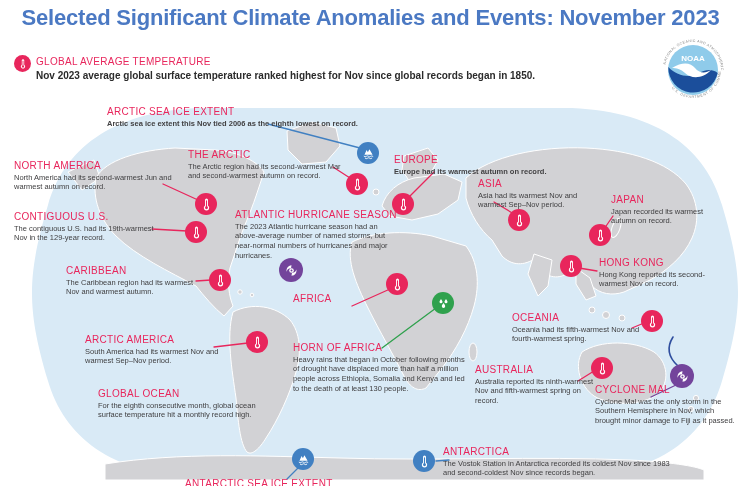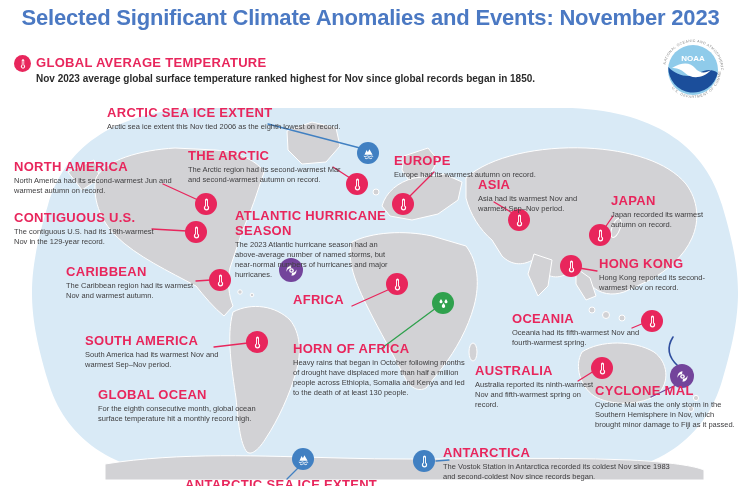--- a/index.html
+++ b/index.html
@@ -2,23 +2,23 @@
 <html><head>
 <meta charset="utf-8">
 <style>
   html,body{margin:0;padding:0;background:#fff;}
   #stage{position:relative;width:741px;height:486px;overflow:hidden;background:#fff;
          font-family:"Liberation Sans",sans-serif;}
   #page-title{position:absolute;left:0;top:5px;width:741px;text-align:center;
     font-size:22px;font-weight:700;color:#4B79C3;letter-spacing:-0.2px;}
   .layer{position:absolute;left:0;top:0;}
   .callout{position:absolute;}
-  .callout h3{margin:0;font-size:13px;font-weight:700;color:#E8265C;letter-spacing:.3px;line-height:1.15;}
+  .callout h3{margin:0;font-size:10px;font-weight:400;color:#E8265C;letter-spacing:.3px;line-height:1.15;}
   .callout p{margin:1px 0 0;font-size:7.5px;color:#414042;line-height:1.32;}
-  .nowrap p{white-space:nowrap;}
+  .nowrap p{white-space:nowrap;font-weight:bold;}
   .boldbody p{font-weight:700;font-size:10px;color:#2b2b2b;}
   .badge{position:absolute;width:22px;height:22px;border-radius:50%;
     display:flex;align-items:center;justify-content:center;}
   .badge svg{width:15px;height:15px;display:block;}
   .badge.sm{width:17px;height:17px;}
   .badge.sm svg{width:12px;height:12px;}
   .badge.lg{width:24px;height:24px;}
   .red-badge{background:#E8265C;color:#E8265C;}
   .blue-badge{background:#4180C2;color:#4180C2;}
   .purple-badge{background:#73449B;color:#73449B;}
@@ -300,21 +300,21 @@
     <h3>OCEANIA</h3>
     <p>Oceania had its fifth-warmest Nov and fourth-warmest spring.</p>
   </div>
 
   <div class="callout" style="left:293px;top:342px;width:172px">
     <h3>HORN OF AFRICA</h3>
     <p>Heavy rains that began in October following months of drought have displaced more than half a million people across Ethiopia, Somalia and Kenya and led to the death of at least 130 people.</p>
   </div>
 
   <div class="callout" style="left:85px;top:334px;width:138px">
-    <h3>SOUTH AMERICA</h3>
+    <h3>ARCTIC AMERICA</h3>
     <p>South America had its warmest Nov and warmest Sep–Nov period.</p>
   </div>
 
   <div class="callout" style="left:475px;top:364px;width:118px">
     <h3>AUSTRALIA</h3>
     <p>Australia reported its ninth-warmest Nov and fifth-warmest spring on record.</p>
   </div>
 
   <div class="callout" style="left:595px;top:384px;width:146px">
     <h3>CYCLONE MAL</h3>

